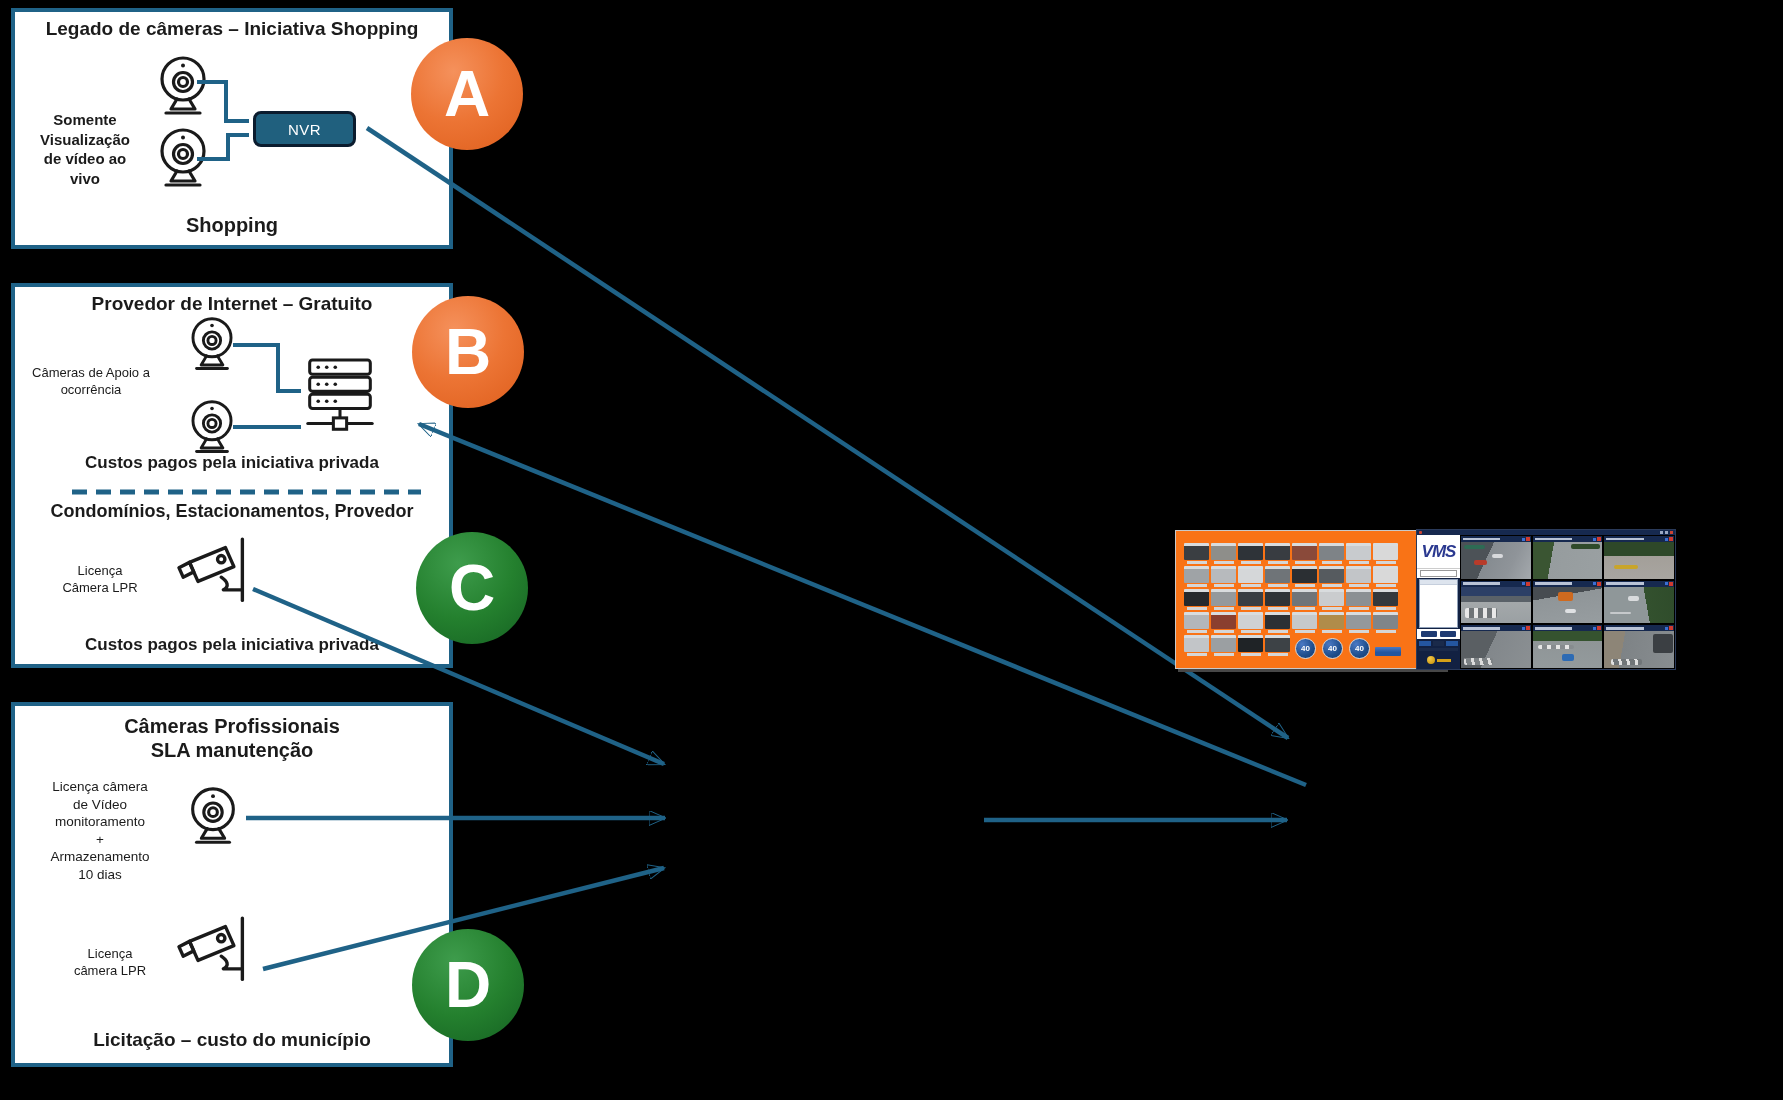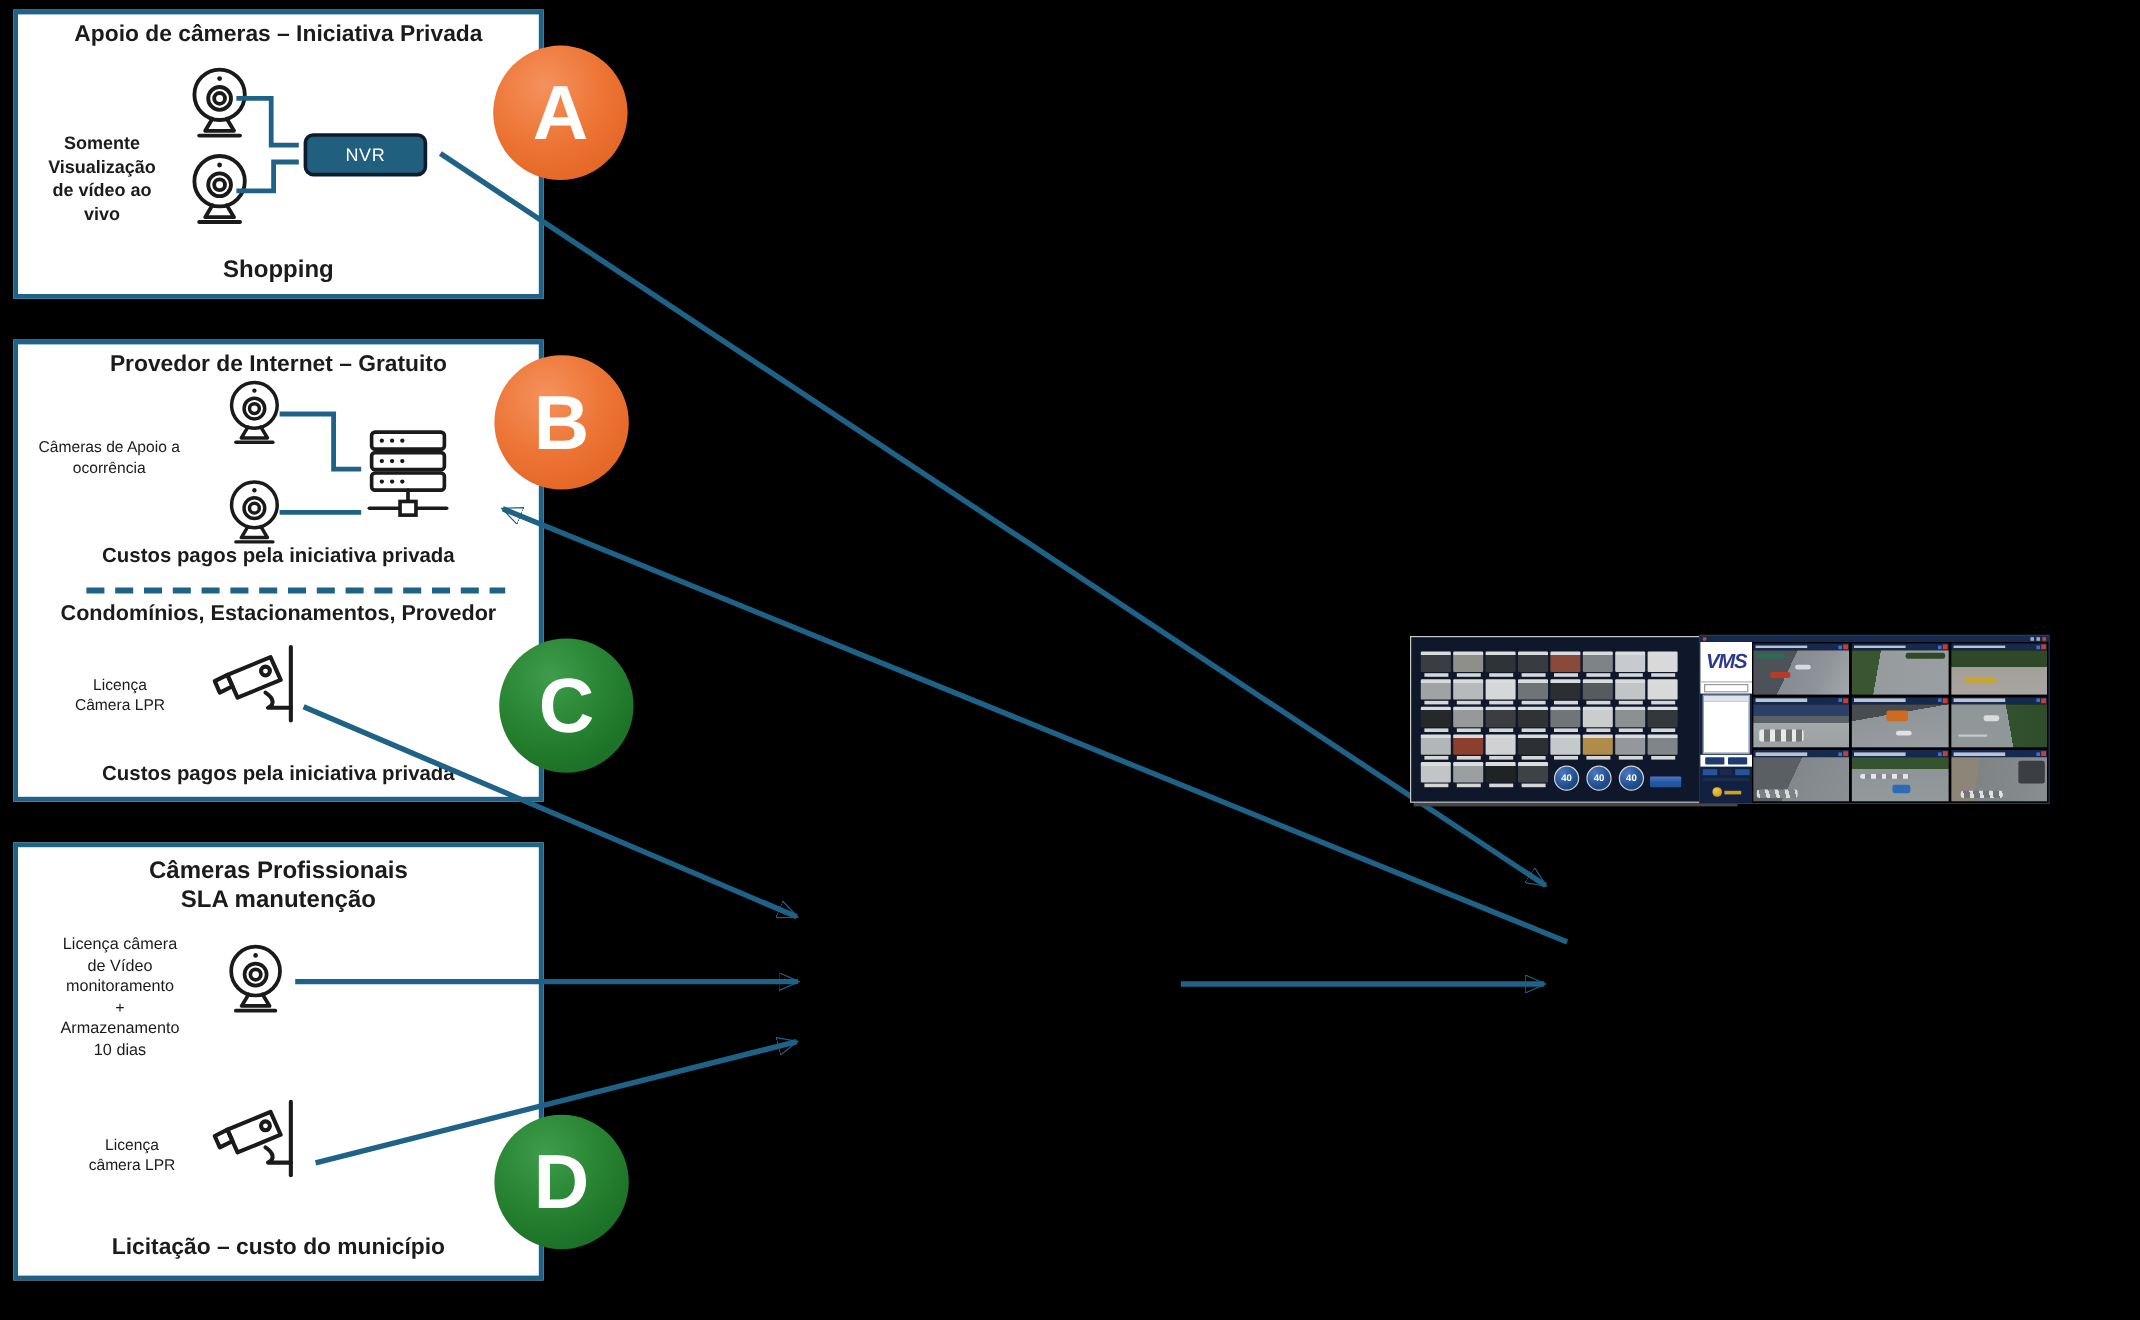--- a/index.html
+++ b/index.html
@@ -21,36 +21,36 @@
     display:flex;align-items:center;justify-content:center;color:#fff;font-weight:bold;font-size:64px;}
   .badge-orange{background:radial-gradient(circle at 38% 30%, #F5915C 0%, #EC7434 48%, #DE5E1C 100%);}
   .badge-green{background:radial-gradient(circle at 38% 28%, #3E9C4C 0%, #24802E 52%, #156122 100%);}
   
   #wires{position:absolute;left:0;top:0;z-index:3;}
   #wires path{stroke:var(--accent,#1F6287);fill:none;}
   .wire{stroke-width:4;}
   .arrow{stroke-width:4.5;}
   .dashwire{stroke-width:5;stroke-dasharray:15 9;}
   
-  .lpr-window{position:absolute;left:1175px;top:530px;width:270px;height:139px;background:#0f172a;
+  .lpr-window{position:absolute;left:1175px;top:530px;width:270px;height:139px;background:#f97316;
               z-index:5;box-shadow:3px 3px 0 #474747;box-sizing:border-box;border:1px solid #c9c9c9;}
   .lpr-grid{position:absolute;left:8px;top:12px;width:216px;display:grid;
             grid-template-columns:repeat(8,25px);grid-auto-rows:auto;gap:2px;}
   .lpr-cell{width:25px;}
   .lpr-photo{height:17px;border-radius:1px;}
   .lpr-caption{height:3px;margin:1px auto 0 auto;width:80%;background:#d6d6d6;}
   .lpr-badges{position:absolute;left:119px;top:107px;display:flex;gap:6px;}
   .lpr-badge{width:21px;height:21px;border-radius:50%;color:#fff;font-size:8px;font-weight:bold;
              display:flex;align-items:center;justify-content:center;
              background:radial-gradient(circle at 32% 28%, #4a79c4 0%, #1F4E8C 60%, #173C6E 100%);
              border:1px solid #d8d8d8;box-sizing:border-box;}
   .lpr-button{position:absolute;left:199px;top:116px;width:26px;height:9px;border-radius:1px;
               background:linear-gradient(180deg,#4a79c4 0%,#2456A0 60%);}
   
-  .vms-window{position:absolute;left:1416px;top:529px;width:292px;height:141px;z-index:5;
+  .vms-window{position:absolute;left:1416px;top:529px;width:260px;height:141px;z-index:5;
               background:#0D1B3A;border:1px solid #2a3a5a;box-sizing:border-box;display:flex;flex-direction:column;}
   .vms-titlebar{height:5px;background:#16294F;display:flex;align-items:center;justify-content:space-between;padding:0 2px;}
   .vms-titlebar .dotL{width:3px;height:3px;background:#cc4433;border-radius:1px;}
   .vms-titlebar .dotsR{display:flex;gap:2px;}
   .vms-titlebar .dotsR i{width:3px;height:3px;background:#9aa8c4;display:block;}
   .vms-titlebar .dotsR i:last-child{background:#cc4433;}
   .vms-body{flex:1;display:flex;}
   .vms-sidebar{width:43px;display:flex;flex-direction:column;background:#122142;}
   .vms-logo{height:33px;background:#fff;display:flex;align-items:center;justify-content:center;
             font-weight:bold;font-style:italic;font-size:17px;letter-spacing:-1px;color:#2B3990;}
@@ -133,21 +133,21 @@
   <path class="dashwire" d="M72,492 H421"></path>
   <path class="arrow" marker-end="url(#ah)" d="M367,128 L1288,738"></path>
   <path class="arrow" marker-end="url(#ah)" d="M1306,785 L419,424"></path>
   <path class="arrow" marker-end="url(#ah)" d="M253,589 L664,764"></path>
   <path class="arrow" marker-end="url(#ah)" d="M246,818 H665"></path>
   <path class="arrow" marker-end="url(#ah)" d="M263,969 L664,868"></path>
   <path class="arrow" marker-end="url(#ah)" d="M984,820 H1287"></path>
 </svg>
 
 <div class="panel" style="left:11px;top:8px;width:442px;height:241px;">
-  <div class="box-title" style="top:6px;">Apoio de câmeras – Iniciativa Privada</div>
+  <div class="box-title" style="top:6px;">Legado de câmeras – Iniciativa Shopping</div>
   <div class="side-label bold" style="left:6px;top:84px;width:128px;font-size:15px;">Somente
 Visualização
 de vídeo ao
 vivo</div>
   <svg style="left:136px;top:40px;" width="64" height="70">
       <use href="#icon-webcam"></use>
     </svg>
   <svg style="left:136px;top:112px;" width="64" height="70">
       <use href="#icon-webcam"></use>
     </svg>

